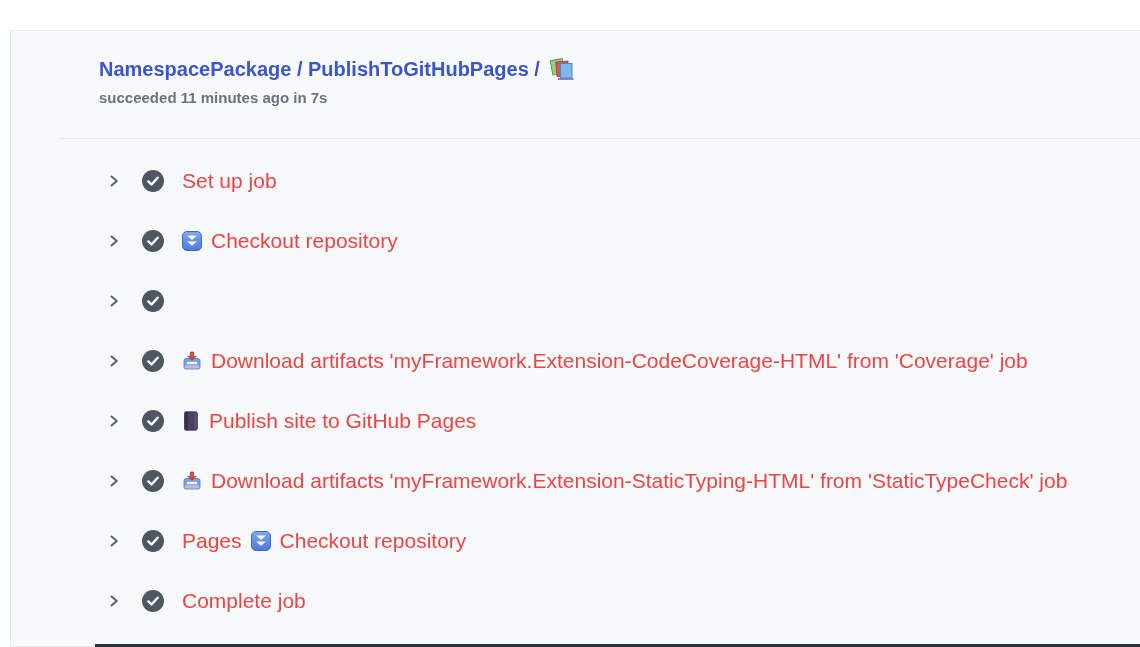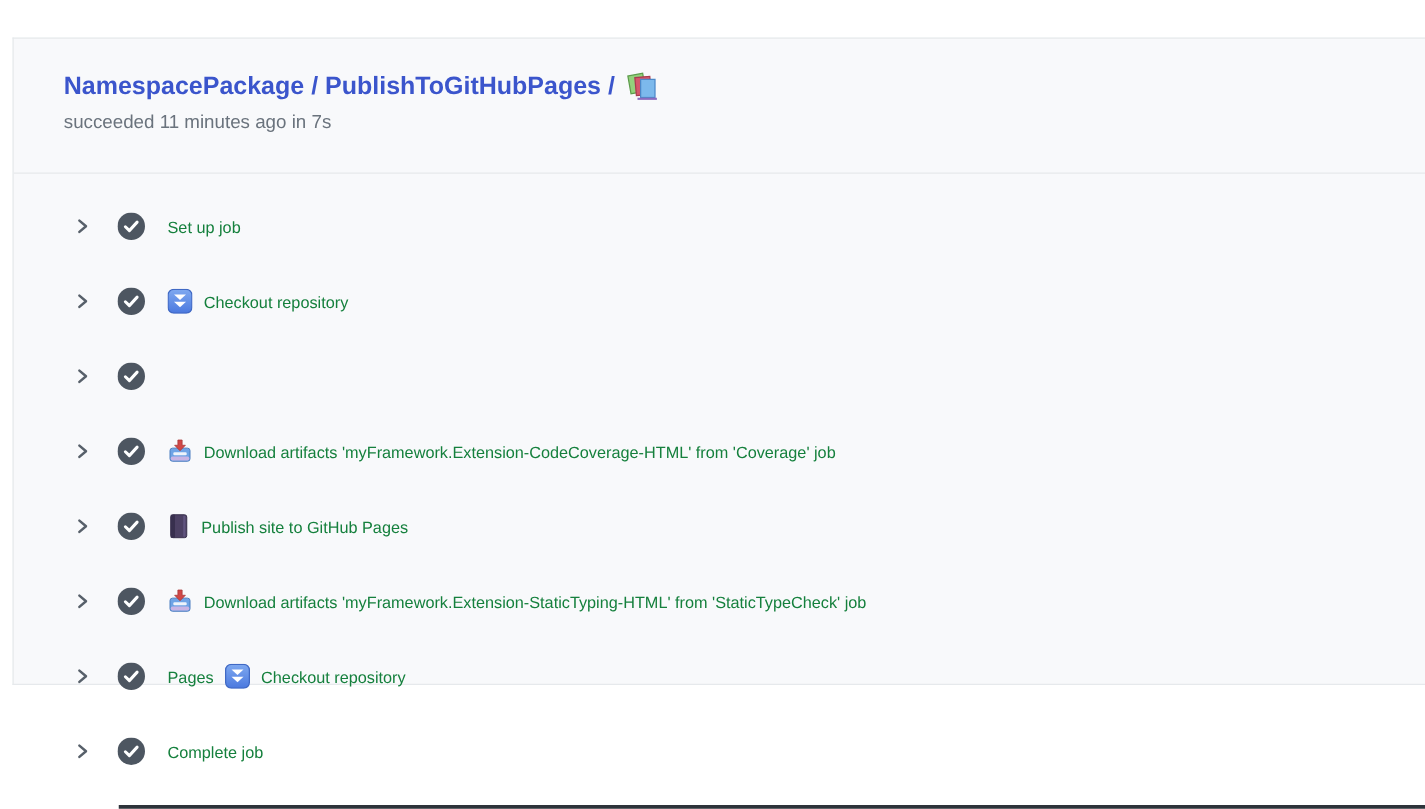--- a/index.html
+++ b/index.html
@@ -3,49 +3,51 @@
 <meta charset="utf-8">
 <style>
   * { box-sizing: border-box; margin: 0; padding: 0; }
   html, body {
     width: 1140px; height: 647px; overflow: hidden;
     background: #ffffff;
     font-family: "Liberation Sans", sans-serif;
   }
   .card {
     position: absolute; left: 10px; top: 30px;
-    width: 1130px; height: 518px;
+    width: 1130px; height: 617px;
     background: #f8f9fb;
     border: 1px solid #e6e9ec;
     border-right: none;
+    padding-left: 48px;
   }
   .card-header {
     padding: 24px 40px 30px 40px;
     border-bottom: 1px solid #e6e9ec;
   }
   .title-line {
     display: flex; align-items: center; gap: 9px;
     font-size: 20px; font-weight: 700; line-height: 28px;
     color: #3b55cc;
     white-space: nowrap;
   }
   .status-line {
     margin-top: 5px; font-size: 15px; line-height: 20px;
     color: #6a737d;
+    font-weight: bold;
   }
   .steps { padding-top: 12px; }
   .step-row {
     height: 60px; display: flex; align-items: center;
     padding-left: 48px; cursor: pointer;
   }
   .chev { width: 14px; height: 14px; display: flex; align-items: center; }
   .check { margin-left: 21px; width: 22px; height: 22px; display: flex; align-items: center; }
   .step-label {
     margin-left: 18px; display: flex; align-items: center; gap: 9px;
-    font-size: 13px; color: #15803d; white-space: nowrap;
+    font-size: 21px; color: #ef4444; white-space: nowrap;
   }
   .emoji { display: flex; align-items: center; }
   .log-edge {
     position: absolute; left: 95px; right: 0; bottom: 0; height: 3px;
     background: #2d333a;
   }
 </style>
 </head>
 <body>
 

